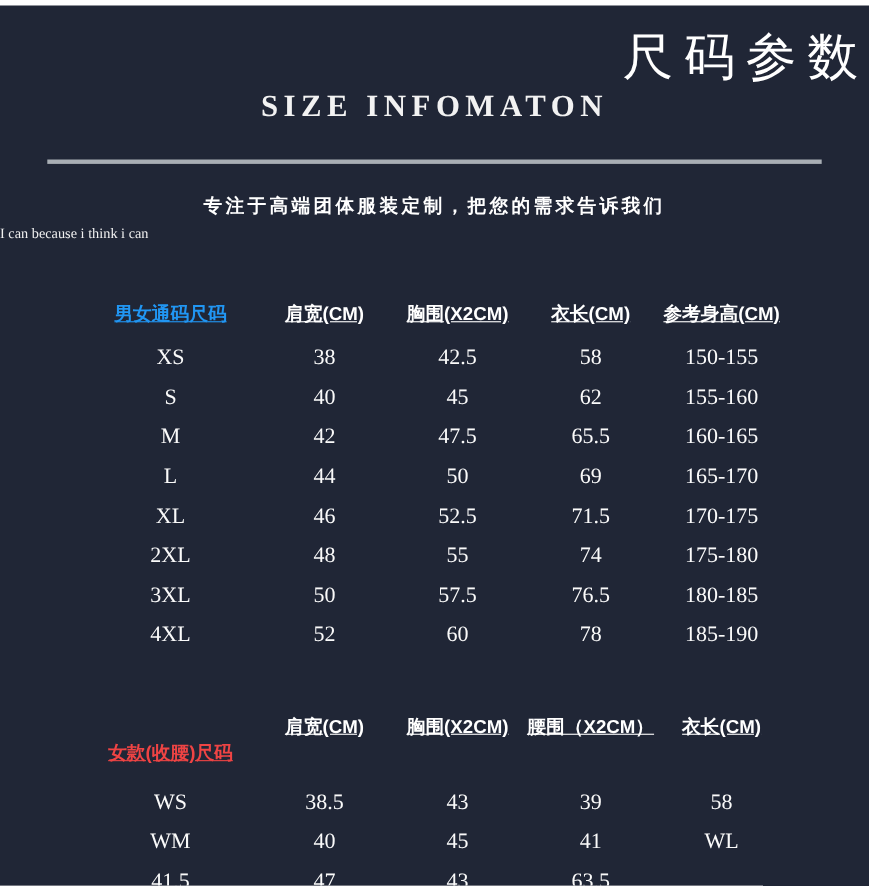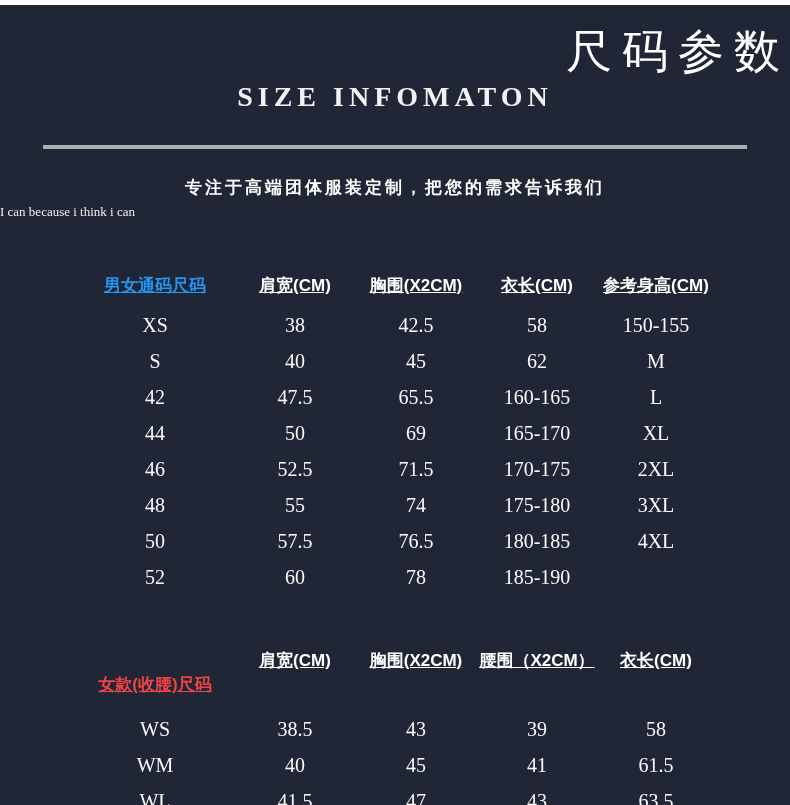--- a/index.html
+++ b/index.html
@@ -114,20 +114,21 @@
     <div class="cell">XS</div>
     <div class="cell">38</div>
     <div class="cell">42.5</div>
     <div class="cell">58</div>
     <div class="cell">150-155</div>
 
     <div class="cell">S</div>
     <div class="cell">40</div>
     <div class="cell">45</div>
     <div class="cell">62</div>
+    <div class="cell">155-160</div>
 
     <div class="cell">M</div>
     <div class="cell">42</div>
     <div class="cell">47.5</div>
     <div class="cell">65.5</div>
     <div class="cell">160-165</div>
 
     <div class="cell">L</div>
     <div class="cell">44</div>
     <div class="cell">50</div>
@@ -171,21 +172,20 @@
     <div class="cell">WS</div>
     <div class="cell">38.5</div>
     <div class="cell">43</div>
     <div class="cell">39</div>
     <div class="cell">58</div>
 
     <div class="cell">WM</div>
     <div class="cell">40</div>
     <div class="cell">45</div>
     <div class="cell">41</div>
-    <div class="cell">61.5</div>
 
     <div class="cell">WL</div>
     <div class="cell">41.5</div>
     <div class="cell">47</div>
     <div class="cell">43</div>
     <div class="cell">63.5</div>
   </div>
 
 </div>
 

